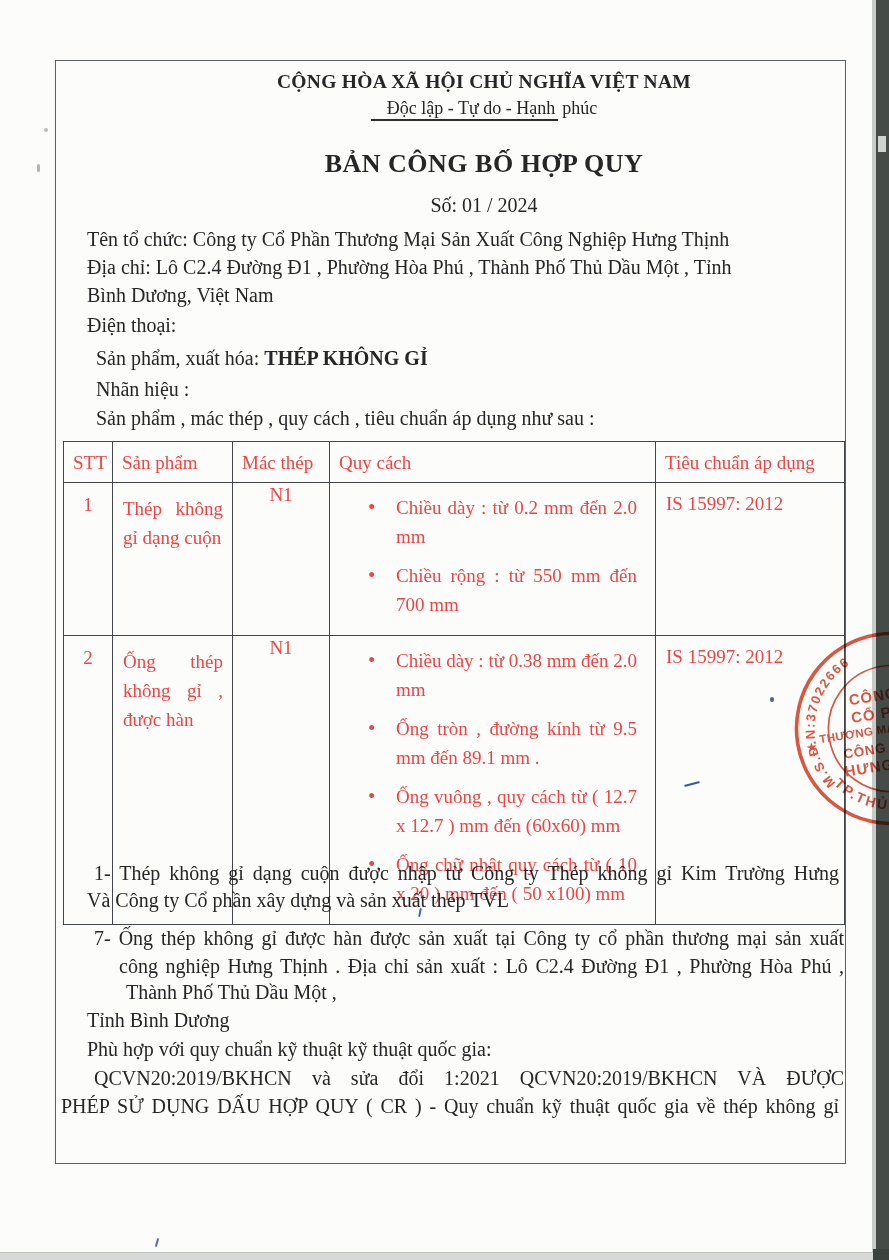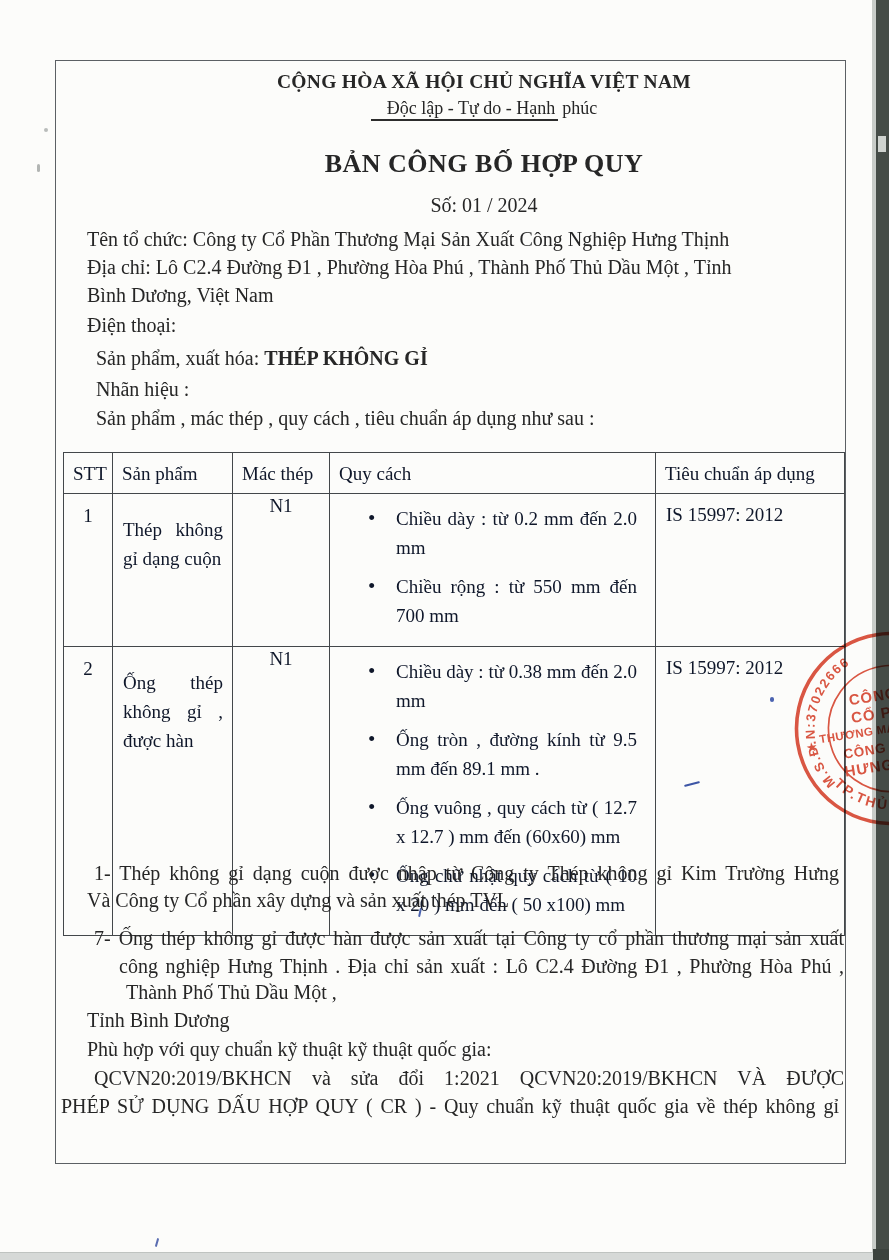--- a/index.html
+++ b/index.html
@@ -23,26 +23,26 @@
   .national{top:71px;font-size:19.5px;font-weight:bold;letter-spacing:.3px;}
   .motto{top:98px;font-size:18px;font-weight:normal;}
   .motto .u{border-bottom:2px solid #2c2c2c;padding:0 3px 1px 16px;}
   .motto .tail{padding-left:4px;}
   .doc-title{top:149px;font-size:26px;font-weight:bold;letter-spacing:.5px;}
   .doc-number{top:194px;font-size:20px;}
   
   .bline{position:absolute;font-size:20px;white-space:nowrap;}
   .bold{font-weight:bold;}
   
-  table.spec{position:absolute;left:63px;top:452px;width:781px;border-collapse:collapse;table-layout:fixed;font-size:19px;color:#0f172a;}
+  table.spec{position:absolute;left:63px;top:441px;width:781px;border-collapse:collapse;table-layout:fixed;font-size:19px;color:#ef4444;}
   table.spec th, table.spec td{border:1.4px solid #43474a;vertical-align:top;}
   table.spec th{font-weight:normal;text-align:left;padding:8px 4px 6px 9px;height:26px;vertical-align:middle;}
   th.h-stt{text-align:center;padding-left:2px;}
   td.stt{text-align:center;padding-top:11px;}
-  td.sp{padding:21px 9px 0 10px;}
+  td.sp{padding:11px 9px 0 10px;}
   td.sp div{text-align:justify;text-align-last:left;line-height:29px;}
   td.mt{text-align:center;}
   td.qc{padding:10px 12px 6px 0;}
   td.qc ul{margin:0;padding:0;list-style:none;}
   td.qc li{position:relative;margin:0 6px 10px 0;padding-left:66px;line-height:29px;text-align:justify;}
   td.qc li::before{content:"\2022";position:absolute;left:38px;top:0;font-size:21px;}
   td.tc{padding:10px 6px 0 10px;}
   
   .n-just{position:absolute;font-size:20px;text-align:justify;text-align-last:justify;line-height:26px;}
   

